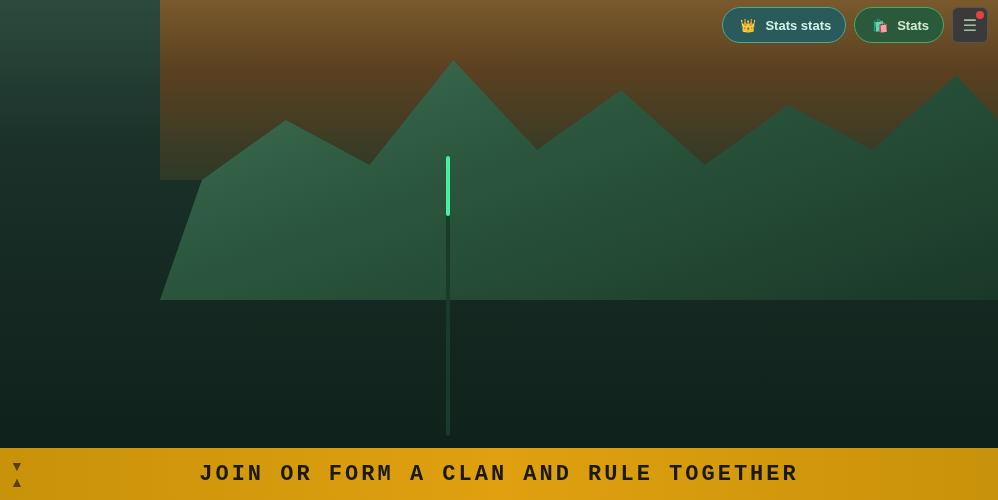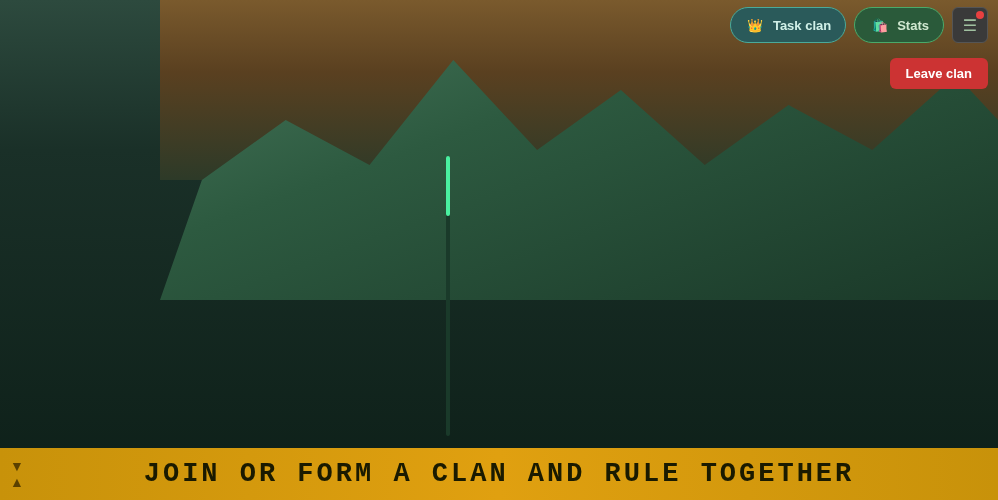--- a/index.html
+++ b/index.html
@@ -358,21 +358,21 @@
       background: linear-gradient(90deg, #c8920a, #e0a010, #c8920a);
       display: flex;
       align-items: center;
       justify-content: center;
       flex-shrink: 0;
       position: relative;
     }
 
     .banner-text {
       color: #1a1a00;
-      font-size: 27px;
+      font-size: 22px;
       font-weight: 900;
       letter-spacing: 3px;
       font-family: 'Courier New', monospace;
       text-transform: uppercase;
     }
 
     .banner-arrows {
       position: absolute;
       left: 10px;
       display: flex;
@@ -391,21 +391,21 @@
 
 <div class="app-container">
 
   <div class="bg-scene"></div>
   <div class="bg-sky"></div>
   <div class="bg-mountains"></div>
 
   <div class="top-bar">
     <button class="top-btn teal">
       <span class="icon-circle icon-crown">👑</span>
-      <span>Task clan</span>
+      <span>Stats stats</span>
     </button>
     <button class="top-btn green">
       <span class="icon-circle icon-bag">🛍️</span>
       <span>Stats</span>
     </button>
     <div class="notif-btn">
       <span style="color:#a0c0a0; font-size:16px;">☰</span>
       <div class="notif-dot"></div>
     </div>
   </div>
@@ -466,21 +466,20 @@
           <span>Quests</span>
         </div>
         <div class="tab">
           <span>Property</span>
         </div>
         <div class="tab">
           <span>Upgrades</span>
         </div>
       </div>
 
-      <button class="leave-clan-btn">Leave clan</button>
 
       <div class="clan-content">
 
         <div class="members-panel">
           <div class="clan-name">Scimitar</div>
           <div class="members-count">Members: 15/15</div>
           <div class="members-list-container">
             <div class="members-list" id="members-list-el">
             <div class="member-row">
     <div class="member-icons">

